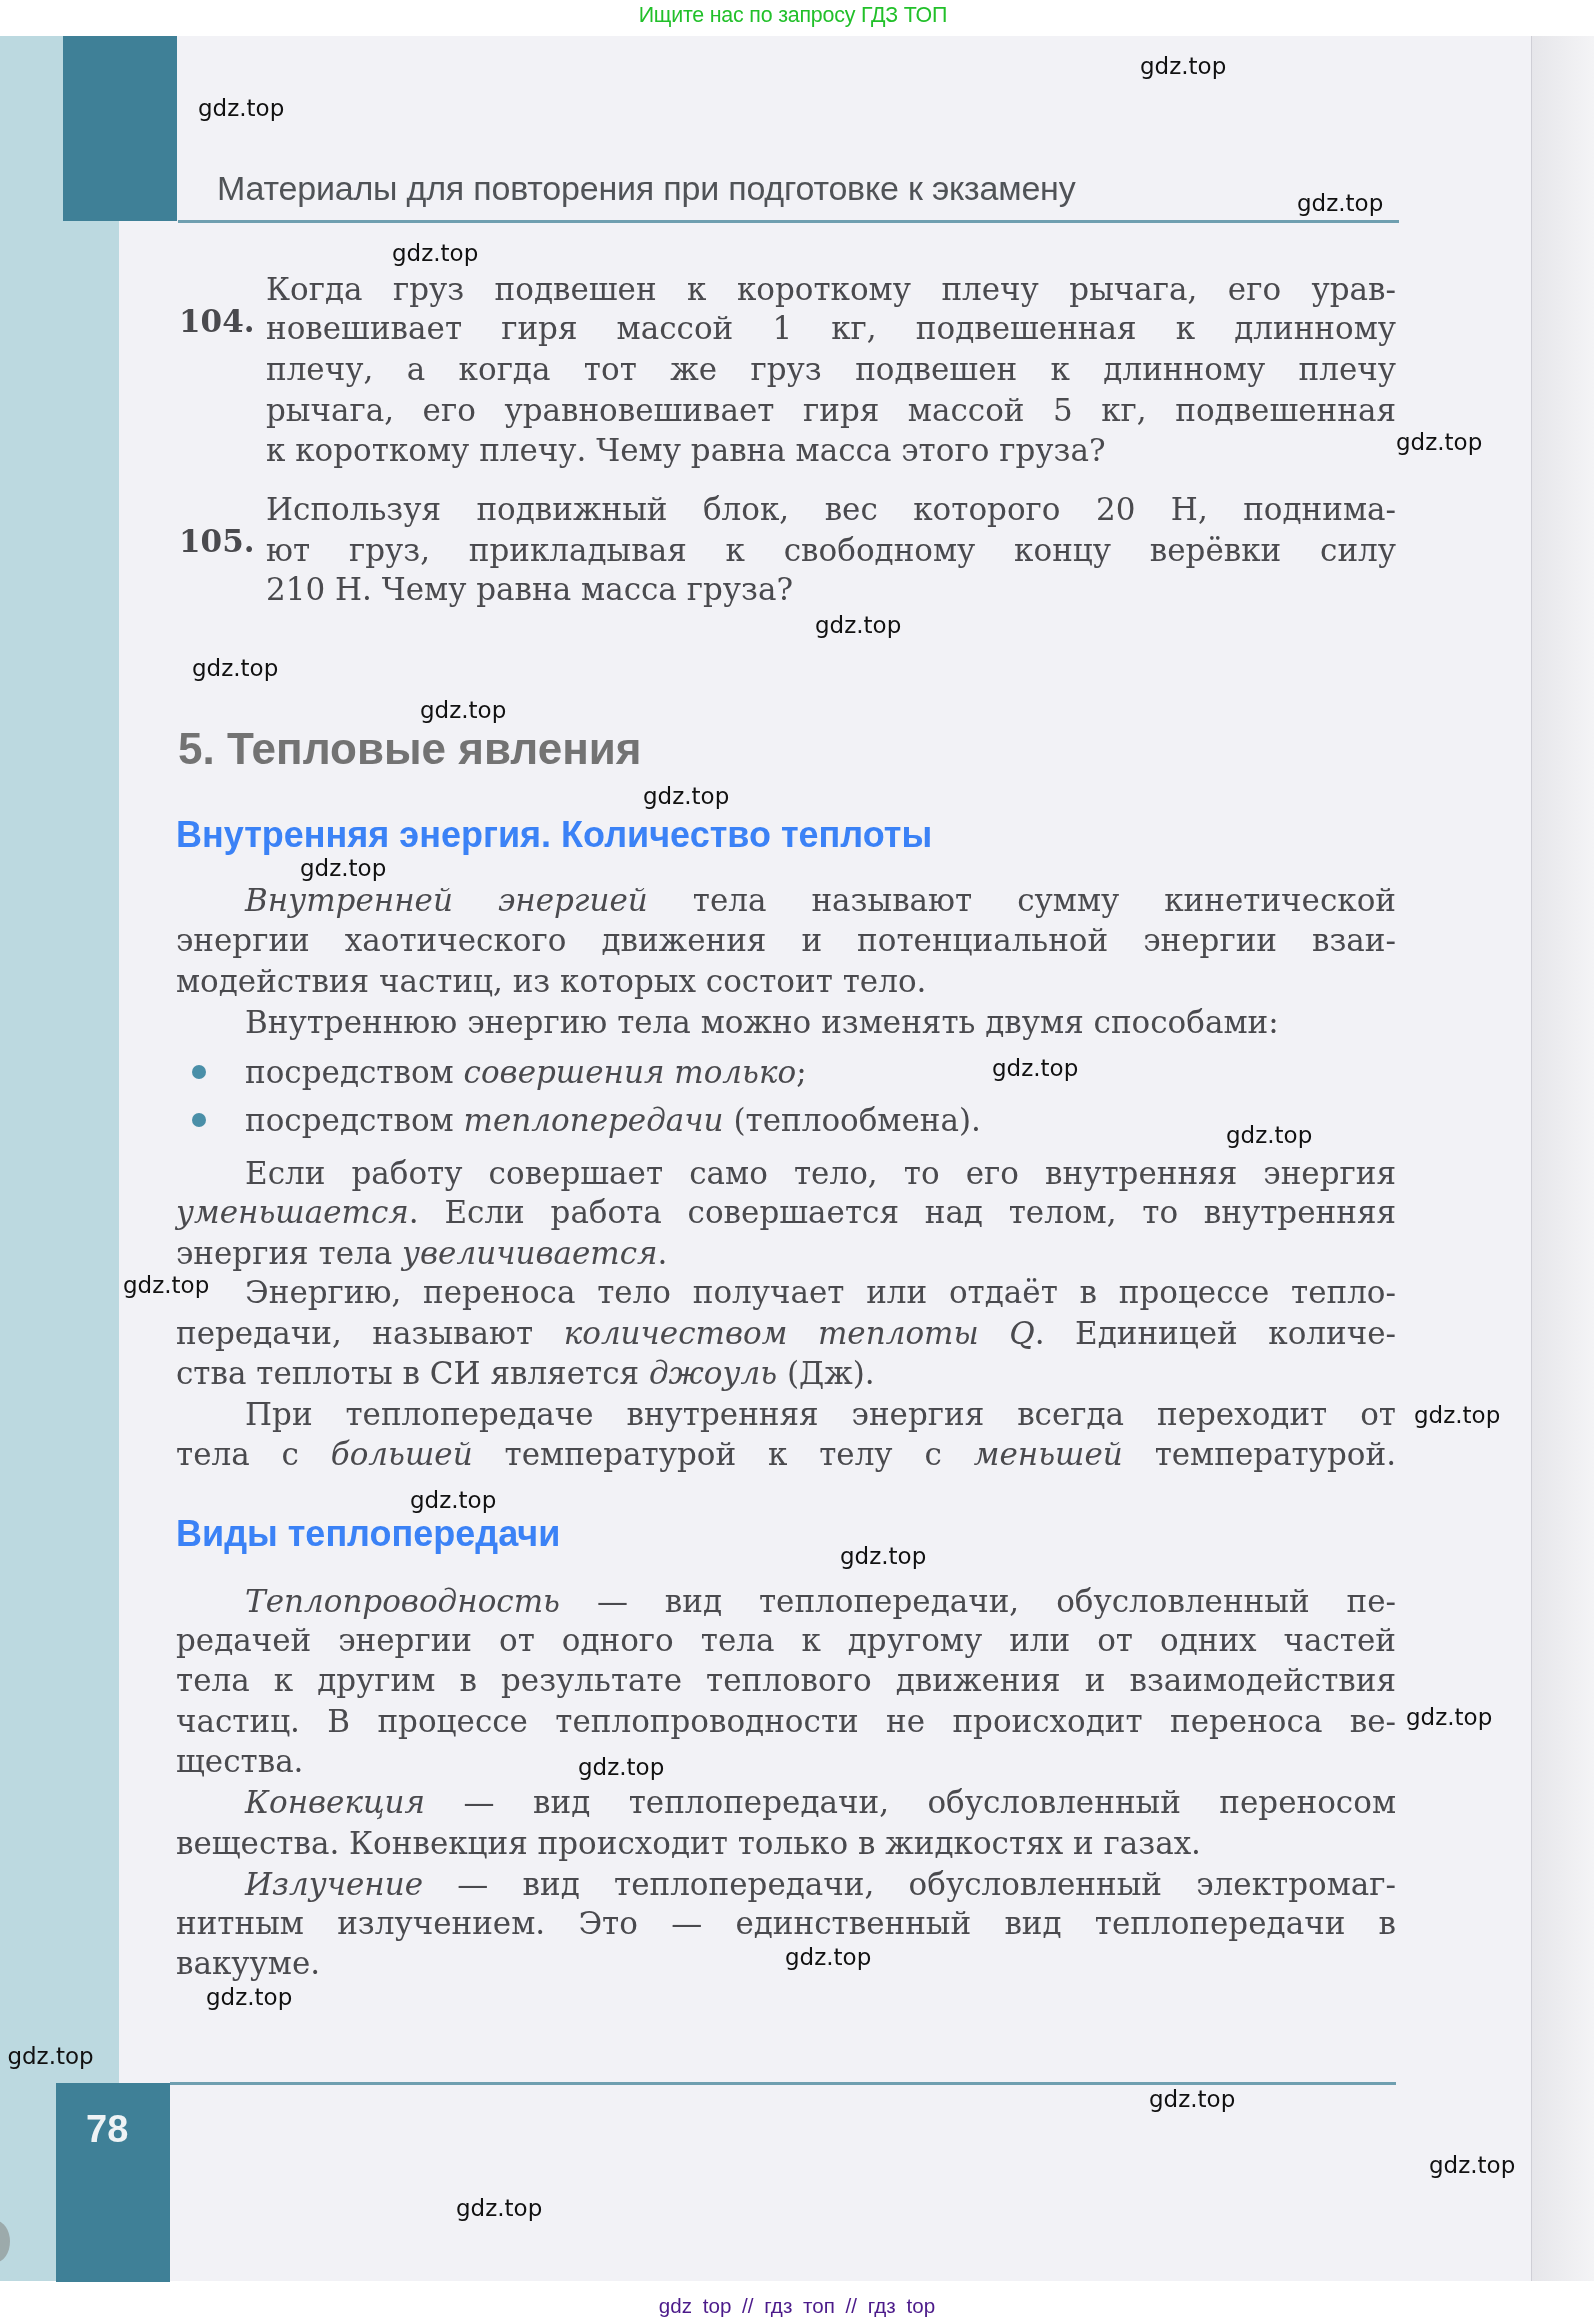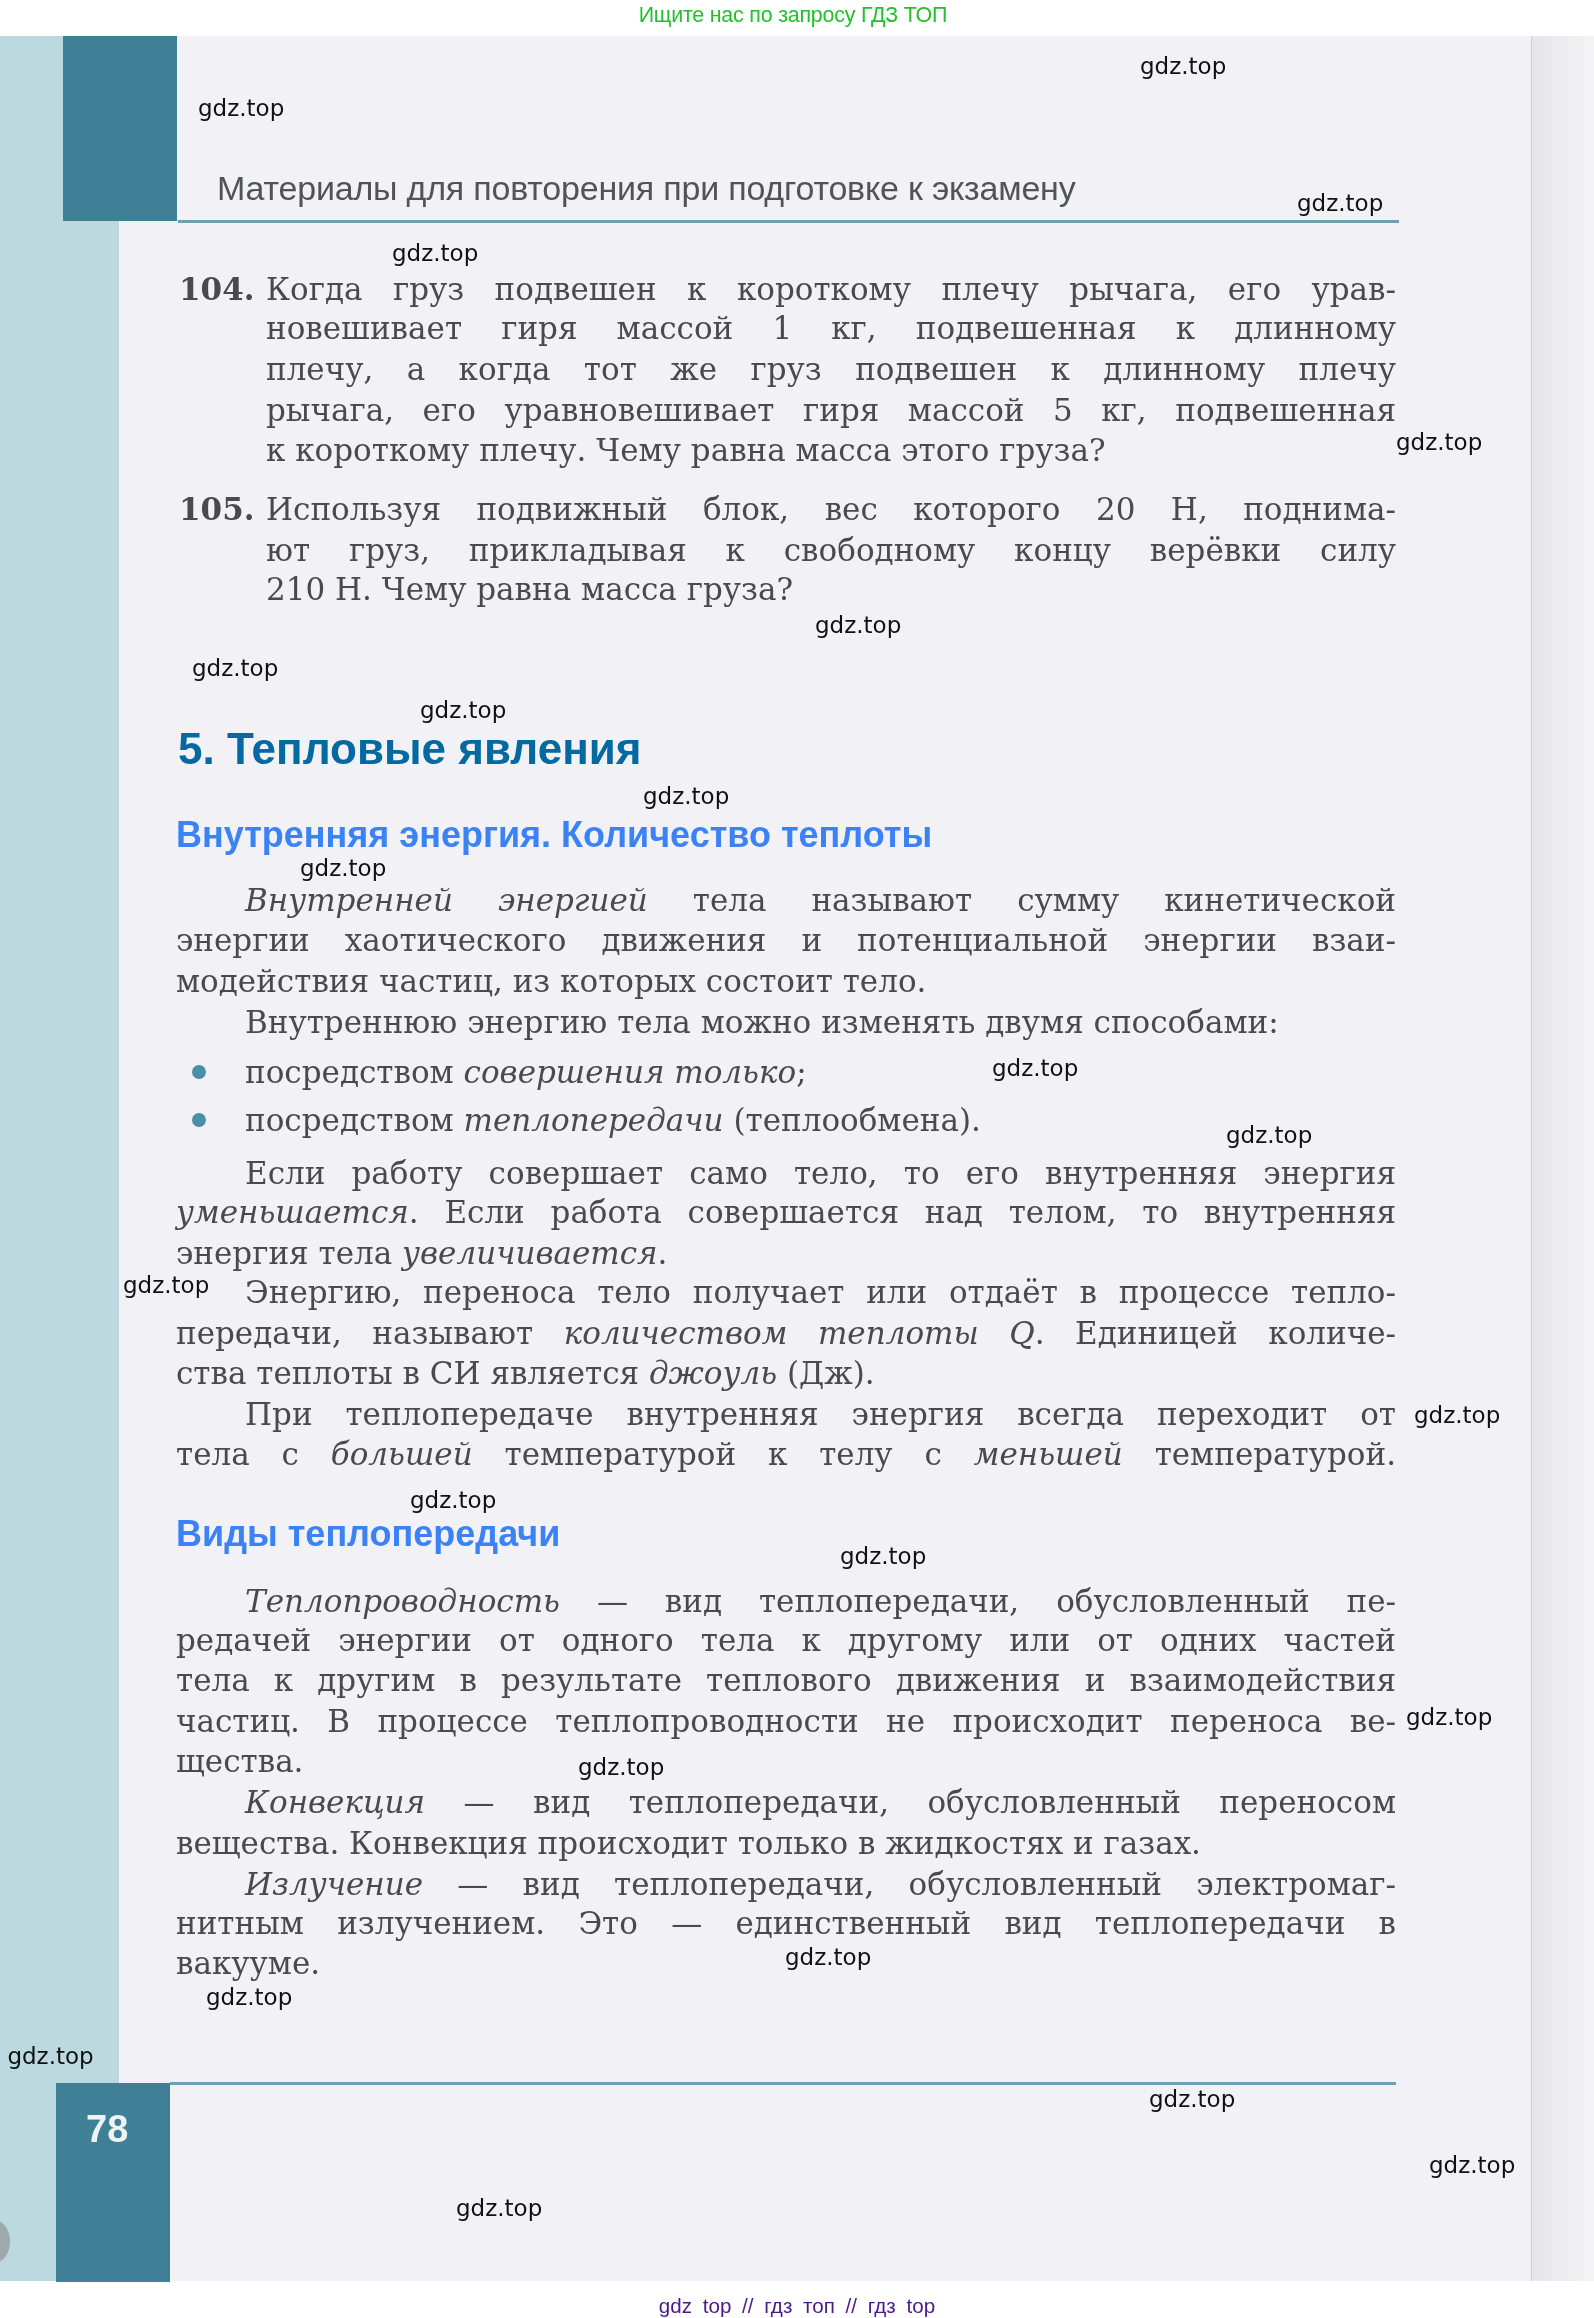--- a/index.html
+++ b/index.html
@@ -15,22 +15,22 @@
   .header-rule { position:absolute; left:178px; top:220px; width:1221px; height:3.3px; background:#6f9fb0; }
   .teal-bottom { position:absolute; left:56px; top:2083px; width:114px; height:199px; background:#3f8097; }
   .page-num { position:absolute; left:86px; top:2108px; font-family:"Liberation Sans", sans-serif; font-weight:bold; font-size:38px; color:#eef3f5; }
   .bottom-rule { position:absolute; left:170px; top:2082px; width:1226px; height:3.3px; background:#6f9fb0; }
   .curl { position:absolute; left:-18px; top:2221px; width:28px; height:41px; border-radius:50%; background:#8f9594; opacity:.7; }
   .footer { position:absolute; left:0; top:2282px; width:1594px; height:37px; background:#ffffff; text-align:center; }
   .footer span { display:inline-block; margin-top:12px; font-family:"Liberation Sans", sans-serif; font-size:20.6px; color:#4b1a8a; word-spacing:5px; }
 
   .line { position:absolute; font-size:31px; color:#4a4a4e; white-space:nowrap; line-height:38px; }
   .just { text-align:justify; text-align-last:justify; }
-  .num { position:absolute; left:179px; font-size:31px; font-weight:bold; color:#4a4a4e; line-height:38px; }
-  .h1 { position:absolute; left:178px; top:724px; font-family:"Liberation Sans", sans-serif; font-weight:bold; font-size:44px; color:#0369a1; white-space:nowrap; }
+  .num { position:absolute; left:179px; font-size:31px; font-weight:bold; color:#4a4a4e; line-height:38px;margin-top:32px; }
+  .h1 { position:absolute; left:178px; top:724px; font-family:"Liberation Sans", sans-serif; font-weight:bold; font-size:44px; color:#737373; white-space:nowrap; }
   .h2 { position:absolute; font-family:"Liberation Sans", sans-serif; font-weight:bold; font-size:36px; color:#3b82f6; white-space:nowrap; }
   .bullet-dot { position:absolute; left:192px; width:14px; height:14px; border-radius:50%; background:#4a8fa8; }
   i { }
   .wm { position:absolute; font-family:"DejaVu Sans", sans-serif; font-size:23px; color:#111111; white-space:nowrap; }
 </style>
 </head>
 <body>
 
 <div class="banner">
   <span>Ищите нас по запросу ГДЗ ТОП</span>

